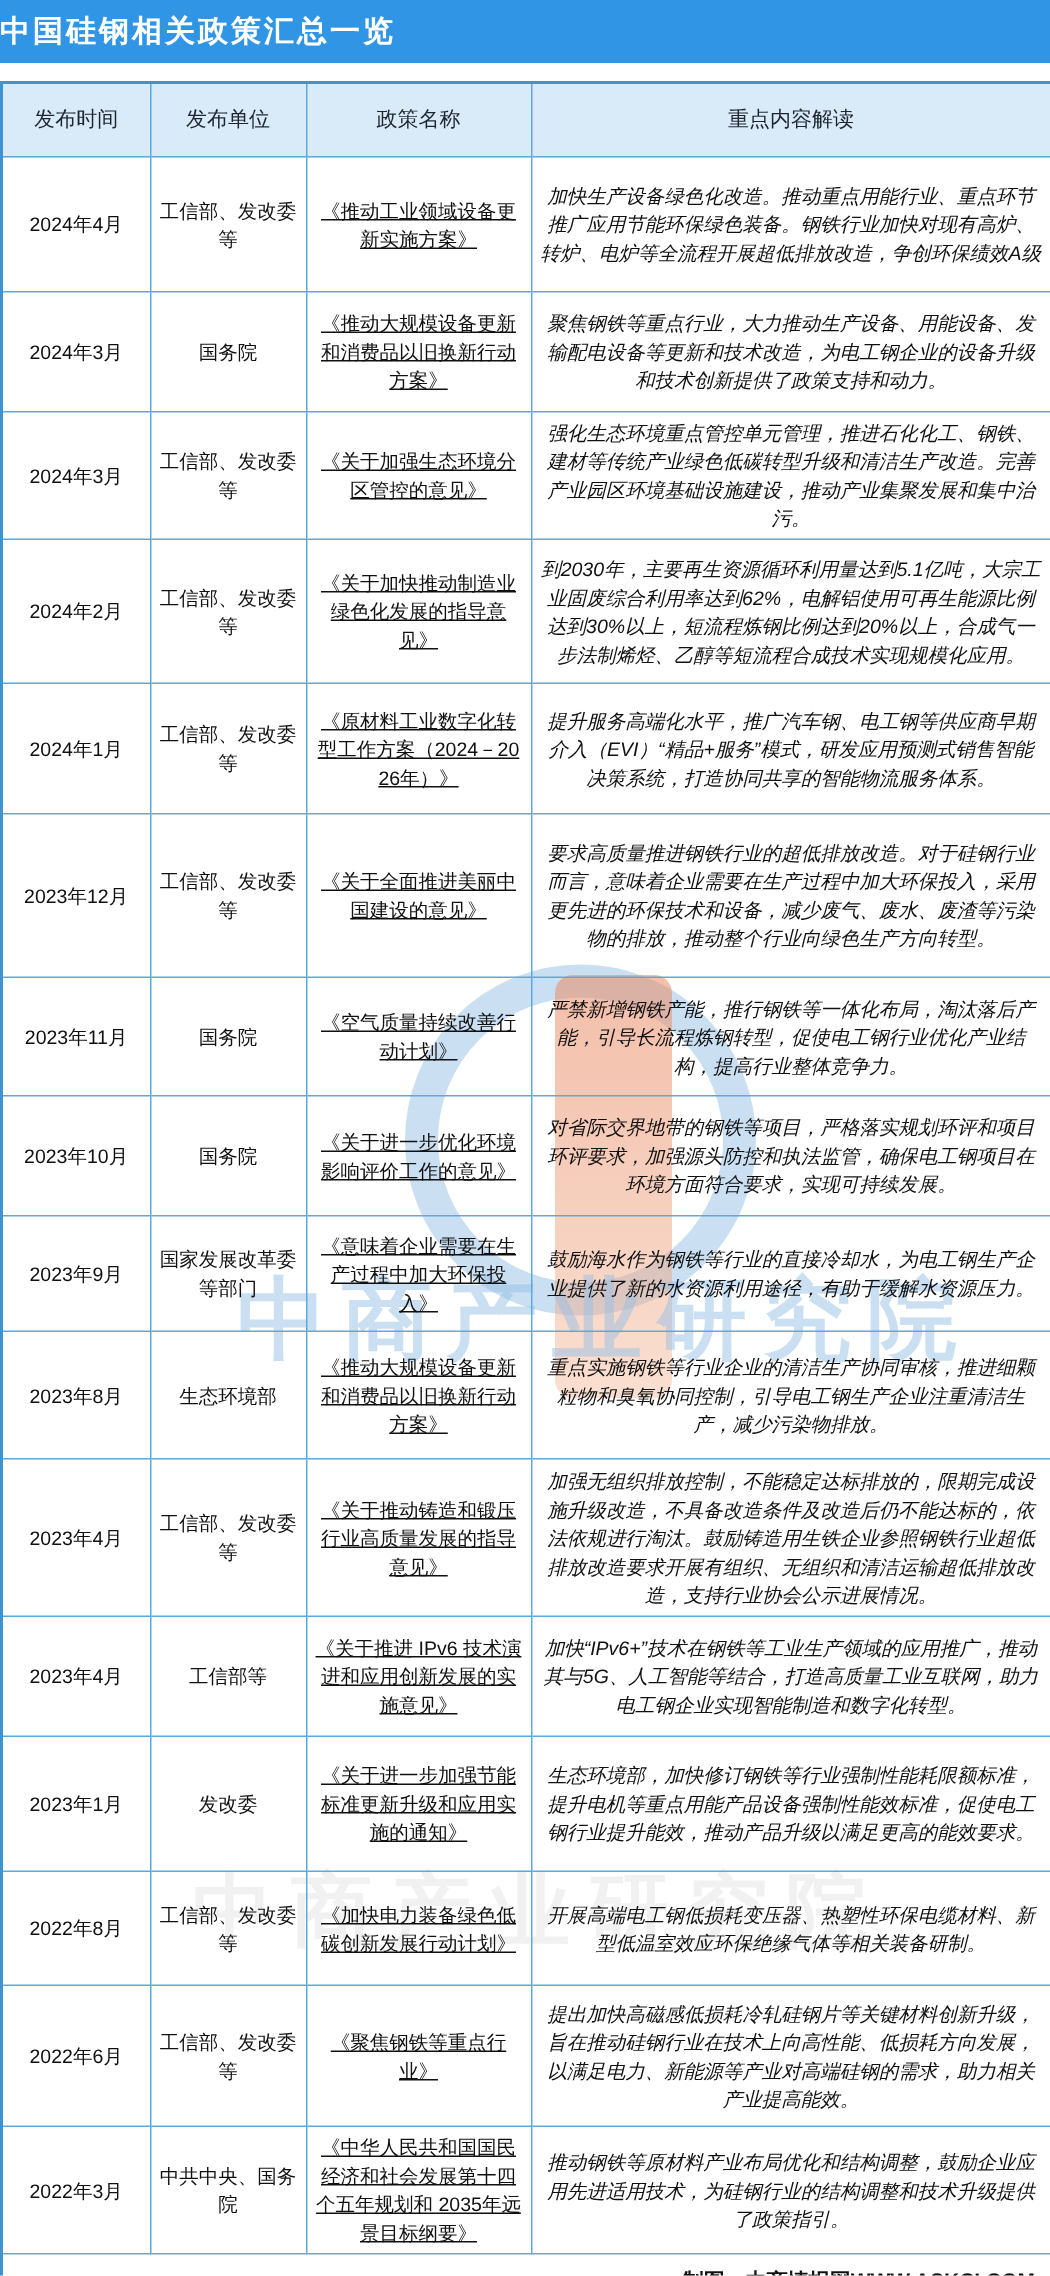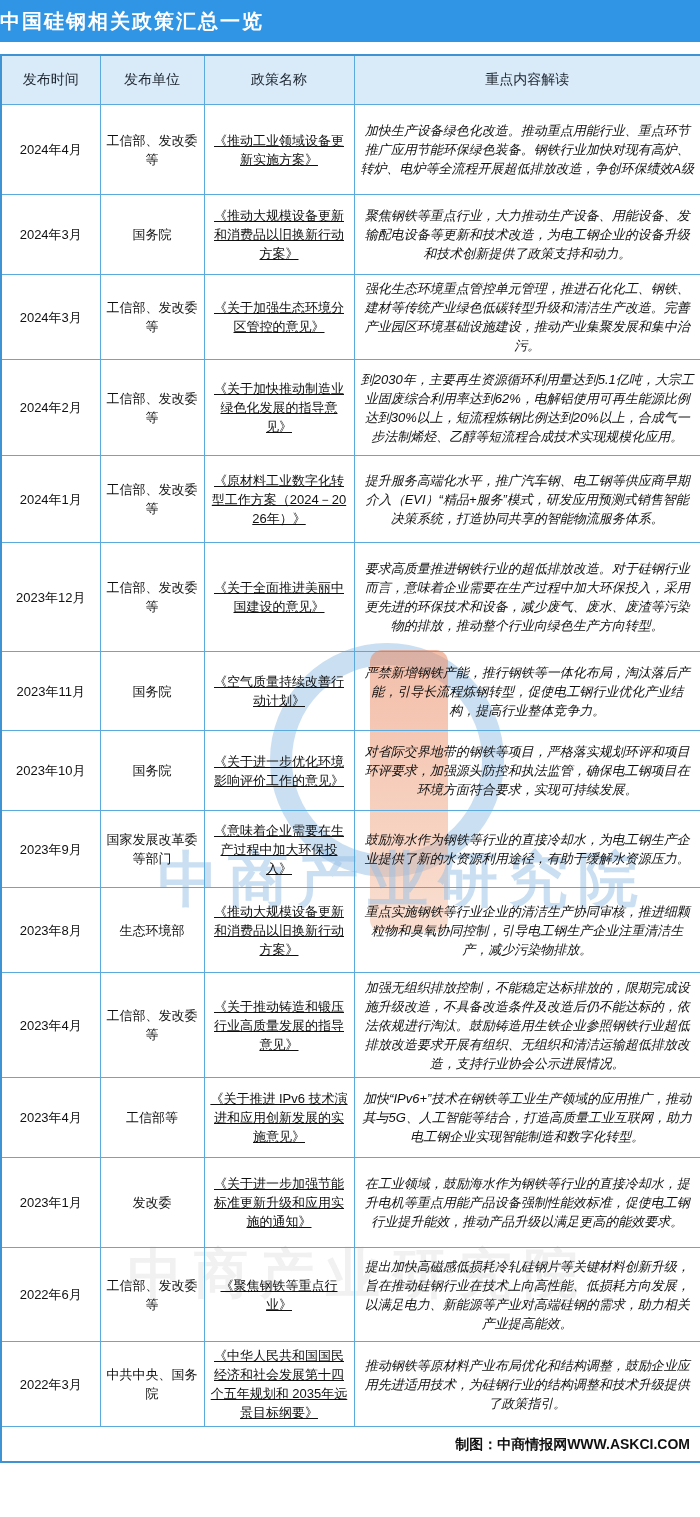--- a/index.html
+++ b/index.html
@@ -131,21 +131,27 @@
           <tr style="height: 80px;">
             <td class="c-date">2023年4月</td>
             <td class="c-agency">工信部等</td>
             <td class="c-policy">《关于推进 IPv6 技术演进和应用创新发展的实施意见》</td>
             <td class="c-content">加快“IPv6+”技术在钢铁等工业生产领域的应用推广，推动其与5G、人工智能等结合，打造高质量工业互联网，助力电工钢企业实现智能制造和数字化转型。</td>
           </tr>
           <tr style="height: 90px;">
             <td class="c-date">2023年1月</td>
             <td class="c-agency">发改委</td>
             <td class="c-policy">《关于进一步加强节能标准更新升级和应用实施的通知》</td>
-            <td class="c-content">在工业领域，鼓励海水作为钢铁等行业的直接冷却水，提升电机等重点用能产品设备强制性能效标准，促使电工钢行业提升能效，推动产品升级以满足更高的能效要求。</td>
+            <td class="c-content">生态环境部，加快修订钢铁等行业强制性能耗限额标准，提升电机等重点用能产品设备强制性能效标准，促使电工钢行业提升能效，推动产品升级以满足更高的能效要求。</td>
+          </tr>
+          <tr style="height: 76px;">
+            <td class="c-date">2022年8月</td>
+            <td class="c-agency">工信部、发改委等</td>
+            <td class="c-policy">《加快电力装备绿色低碳创新发展行动计划》</td>
+            <td class="c-content">开展高端电工钢低损耗变压器、热塑性环保电缆材料、新型低温室效应环保绝缘气体等相关装备研制。</td>
           </tr>
           <tr style="height: 94px;">
             <td class="c-date">2022年6月</td>
             <td class="c-agency">工信部、发改委等</td>
             <td class="c-policy">《聚焦钢铁等重点行业》</td>
             <td class="c-content">提出加快高磁感低损耗冷轧硅钢片等关键材料创新升级，旨在推动硅钢行业在技术上向高性能、低损耗方向发展，以满足电力、新能源等产业对高端硅钢的需求，助力相关产业提高能效。</td>
           </tr>
           <tr style="height: 76px;">
             <td class="c-date">2022年3月</td>
             <td class="c-agency">中共中央、国务院</td>

